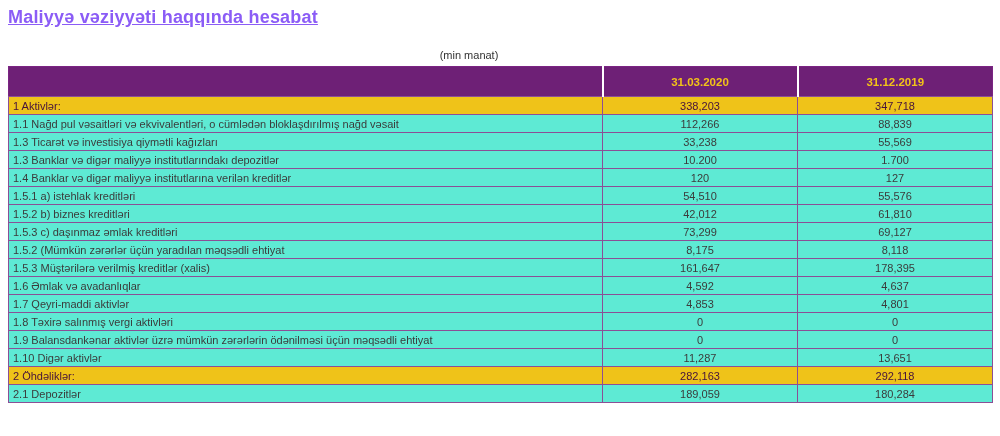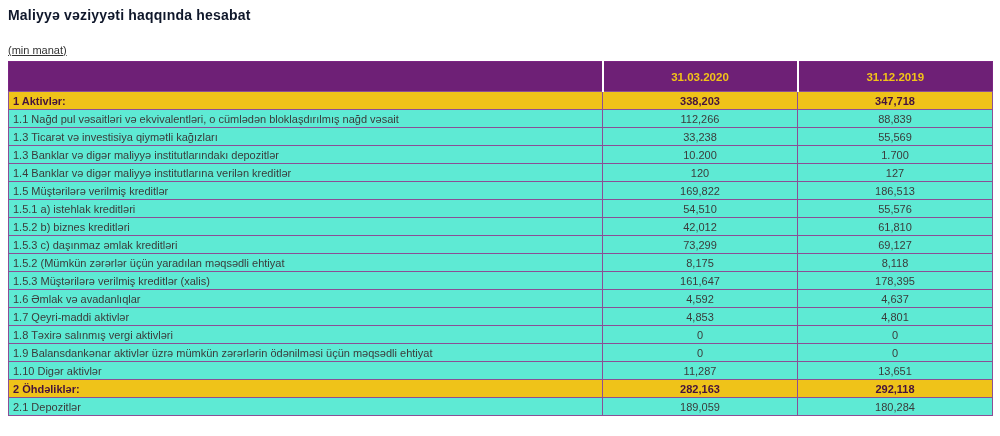--- a/index.html
+++ b/index.html
@@ -3,34 +3,34 @@
 <meta charset="utf-8">
 <style>
   * { margin: 0; padding: 0; box-sizing: border-box; }
   html, body {
     width: 1000px; height: 436px; overflow: hidden;
     background: #ffffff;
     font-family: "Liberation Sans", sans-serif;
   }
   .page { padding: 7px 8px 0 8px; }
   .page-title {
-    color: #0f172a;
-    font-size: 14px;
+    color: #8b5cf6;
+    font-size: 18px;
     font-weight: bold;
     letter-spacing: 0.2px;
+    text-decoration: underline;
   }
   .unit-note {
     width: 984px;
-    text-align: left;
+    text-align: center;
     padding-right: 62px;
     margin-top: 21px;
     margin-bottom: 5px;
     font-size: 11px;
     color: #333333;
-    text-decoration: underline;
   }
   table.report {
     width: 984px;
     border-collapse: collapse;
     table-layout: fixed;
     border: 1px solid #7b2483;
   }
   table.report thead th {
     background: #6e2076;
     color: #f2c318;
@@ -55,21 +55,21 @@
     text-align: left;
   }
   td.value-cell {
     text-align: center;
     color: #3b3b3b;
     margin-left: 9px;
   }
   tr.section td {
     background: #efc319;
     color: #45123c;
-    font-weight: bold;
+    font-weight: normal;
   }
   tr.data td { background: #5eead4; }
 </style>
 </head>
 <body>
 
 <div class="page">
   <div class="page-title">Maliyyə vəziyyəti haqqında hesabat</div>
 
   <div class="unit-note">(min manat)</div>
@@ -105,25 +105,20 @@
         </tr>
         <tr class="data">
           <td class="label-cell">1.3 Banklar və digər maliyyə institutlarındakı depozitlər</td>
           <td class="value-cell">10.200</td>
           <td class="value-cell">1.700</td>
         </tr>
         <tr class="data">
           <td class="label-cell">1.4 Banklar və digər maliyyə institutlarına verilən kreditlər</td>
           <td class="value-cell">120</td>
           <td class="value-cell">127</td>
-        </tr>
-        <tr class="data">
-          <td class="label-cell">1.5 Müştərilərə verilmiş kreditlər</td>
-          <td class="value-cell">169,822</td>
-          <td class="value-cell">186,513</td>
         </tr>
         <tr class="data">
           <td class="label-cell">1.5.1 a) istehlak kreditləri</td>
           <td class="value-cell">54,510</td>
           <td class="value-cell">55,576</td>
         </tr>
         <tr class="data">
           <td class="label-cell">1.5.2 b) biznes kreditləri</td>
           <td class="value-cell">42,012</td>
           <td class="value-cell">61,810</td>

